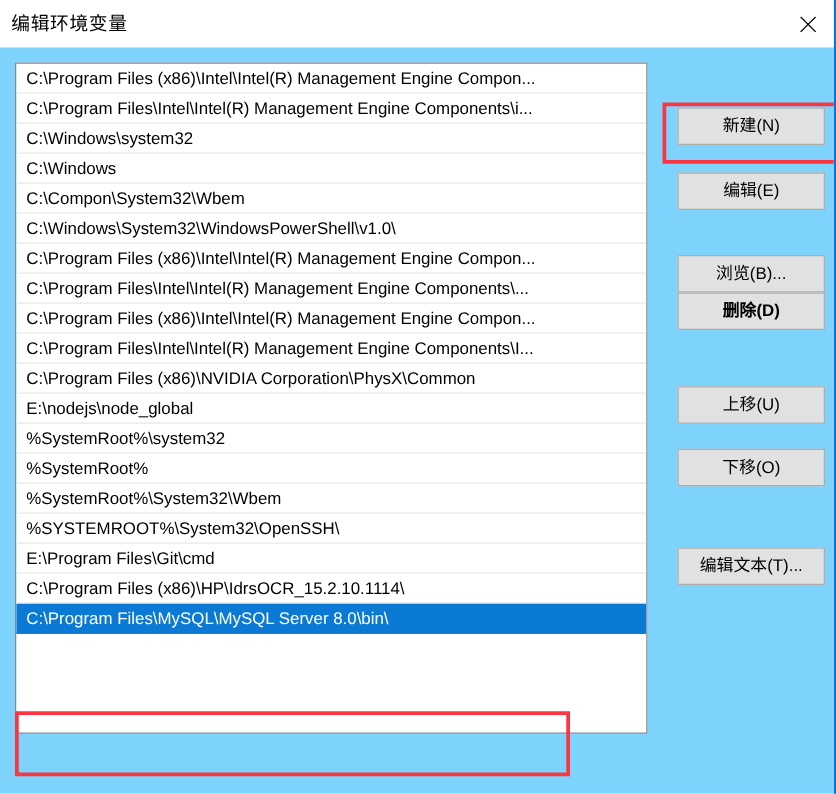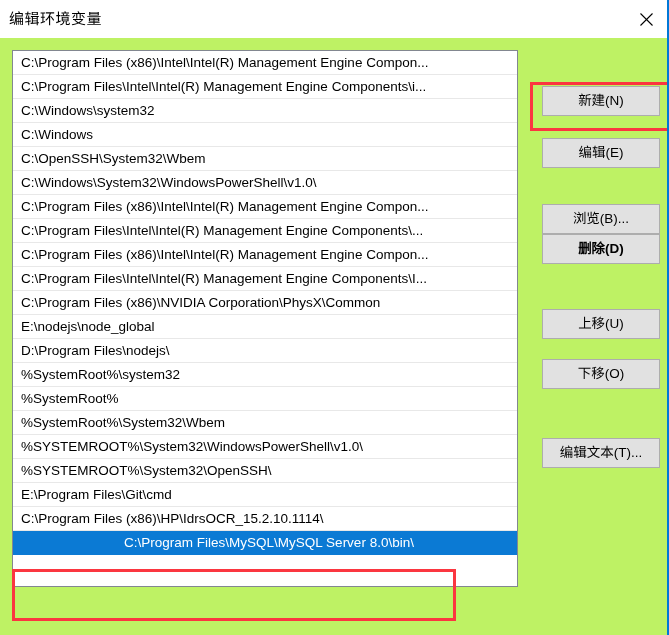--- a/index.html
+++ b/index.html
@@ -57,21 +57,21 @@
   }
   #close-button svg { display: block; }
 
   
   #client {
     position: absolute;
     left: 0;
     top: 38px;
     width: 669px;
     height: 597px;
-    background: #bef264;
+    background: #7dd3fc;
   }
 
   
   #path-listbox {
     position: absolute;
     left: 12px;
     top: 12px;
     width: 506px;
     height: 537px;
     background: #ffffff;
@@ -88,21 +88,20 @@
     white-space: nowrap;
     overflow: hidden;
     border-bottom: 1px solid #e8e8e8;
     box-sizing: border-box;
     cursor: default;
   }
   .path-row.selected {
     background: #0b7ad4;
     color: #ffffff;
     border-bottom: 1px solid #0b7ad4;
-    text-align: center;
   }
   .path-row.blank {
     border-bottom: 1px solid transparent;
   }
 
   
   .side-button {
     position: absolute;
     left: 542px;
     width: 118px;
@@ -155,33 +154,31 @@
     </div>
   </div>
 
   <div id="client">
 
     <div id="path-listbox">
         <div class="path-row">C:\Program Files (x86)\Intel\Intel(R) Management Engine Compon...</div>
         <div class="path-row">C:\Program Files\Intel\Intel(R) Management Engine Components\i...</div>
         <div class="path-row">C:\Windows\system32</div>
         <div class="path-row">C:\Windows</div>
-        <div class="path-row">C:\OpenSSH\System32\Wbem</div>
+        <div class="path-row">C:\Compon\System32\Wbem</div>
         <div class="path-row">C:\Windows\System32\WindowsPowerShell\v1.0\</div>
         <div class="path-row">C:\Program Files (x86)\Intel\Intel(R) Management Engine Compon...</div>
         <div class="path-row">C:\Program Files\Intel\Intel(R) Management Engine Components\...</div>
         <div class="path-row">C:\Program Files (x86)\Intel\Intel(R) Management Engine Compon...</div>
         <div class="path-row">C:\Program Files\Intel\Intel(R) Management Engine Components\I...</div>
         <div class="path-row">C:\Program Files (x86)\NVIDIA Corporation\PhysX\Common</div>
         <div class="path-row">E:\nodejs\node_global</div>
-        <div class="path-row">D:\Program Files\nodejs\</div>
         <div class="path-row">%SystemRoot%\system32</div>
         <div class="path-row">%SystemRoot%</div>
         <div class="path-row">%SystemRoot%\System32\Wbem</div>
-        <div class="path-row">%SYSTEMROOT%\System32\WindowsPowerShell\v1.0\</div>
         <div class="path-row">%SYSTEMROOT%\System32\OpenSSH\</div>
         <div class="path-row">E:\Program Files\Git\cmd</div>
         <div class="path-row">C:\Program Files (x86)\HP\IdrsOCR_15.2.10.1114\</div>
         <div class="path-row selected">C:\Program Files\MySQL\MySQL Server 8.0\bin\</div>
         <div class="path-row blank"></div>
       </div>
 
     <div id="side-button-group">
         <button class="side-button" style="top: 48px;">新建(N)</button>
         <button class="side-button" style="top: 100px;">编辑(E)</button>

